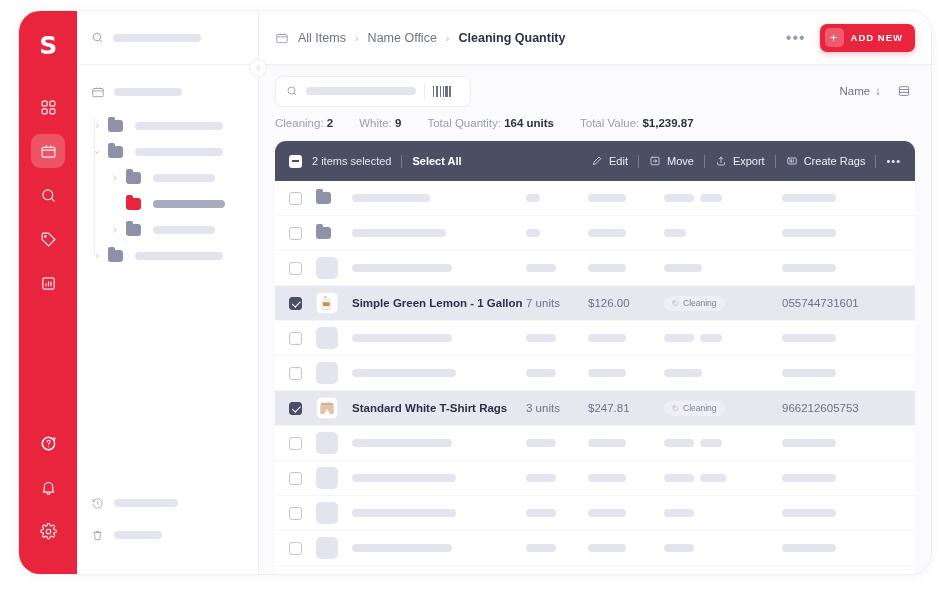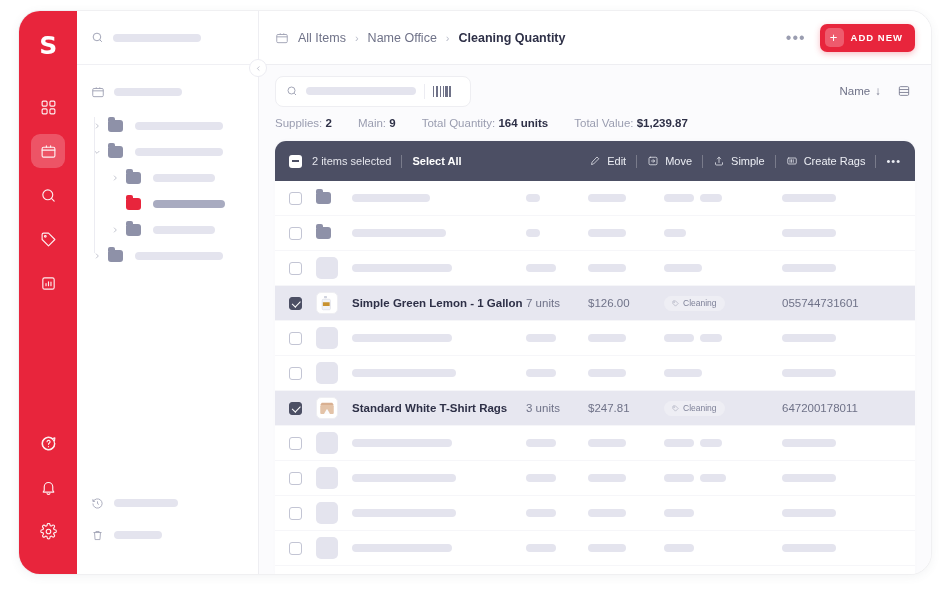--- a/index.html
+++ b/index.html
@@ -403,22 +403,22 @@
       </div>
       <div class="viewbtn">
         <svg viewBox="0 0 24 24">
             <rect x="4" y="4.5" width="16" height="15" rx="2"></rect>
             <path d="M4 9.5h16M4 14.5h16"></path>
           </svg>
       </div>
     </div>
 
     <div class="stats" id="stats">
-        <div class="stat"><span>Supplies:</span> <b>2</b></div>
-        <div class="stat"><span>Main:</span> <b>9</b></div>
+        <div class="stat"><span>Cleaning:</span> <b>2</b></div>
+        <div class="stat"><span>White:</span> <b>9</b></div>
         <div class="stat"><span>Total Quantity:</span> <b>164 units</b></div>
         <div class="stat"><span>Total Value:</span> <b>$1,239.87</b></div>
       </div>
 
     <div class="table-wrap">
       <div class="seltoolbar">
         <span class="minus-box">
             <i></i>
           </span>
         <span class="sel-text">2 items selected</span>
@@ -437,21 +437,21 @@
               <rect x="4" y="4.5" width="16" height="15" rx="2.5"></rect>
               <path d="M9 12h6M12.5 9.2l2.8 2.8-2.8 2.8"></path>
             </svg>
           <span>Move</span>
         </div>
         <span class="sel-sep"></span>
         <div class="act">
           <svg viewBox="0 0 24 24">
               <path d="M12 15V4.5M8.6 7.8L12 4.4l3.4 3.4M5 15.5v2.5a2 2 0 002 2h10a2 2 0 002-2v-2.5"></path>
             </svg>
-          <span>Simple</span>
+          <span>Export</span>
         </div>
         <span class="sel-sep"></span>
         <div class="act">
           <svg viewBox="0 0 24 24">
               <rect x="3.5" y="6" width="17" height="12" rx="2"></rect>
               <path d="M8 9.5v5M11 9.5v5M14.5 9.5v5"></path>
             </svg>
           <span>Create Rags</span>
         </div>
         <span class="sel-sep"></span>
@@ -602,21 +602,21 @@
             <span class="c-val">$247.81</span>
             <span class="c-tag">
               <span class="badge">
                 <svg viewBox="0 0 24 24">
                   <path d="M3 12V5a2 2 0 012-2h7l9 9-9 9z"></path>
                   <circle cx="7.5" cy="7.5" r="1.2"></circle>
                 </svg>
                 <span>Cleaning</span>
               </span>
             </span>
-            <span class="c-code">647200178011</span>
+            <span class="c-code">966212605753</span>
           </div>
           <div class="row">
             <span class="cb"></span>
             <span class="thumb"></span>
             <span class="c-name">
               <span class="sk-r" style="width:100px"></span>
             </span>
             <span class="c-qty">
               <span class="sk-r" style="width:30px"></span>
             </span>

